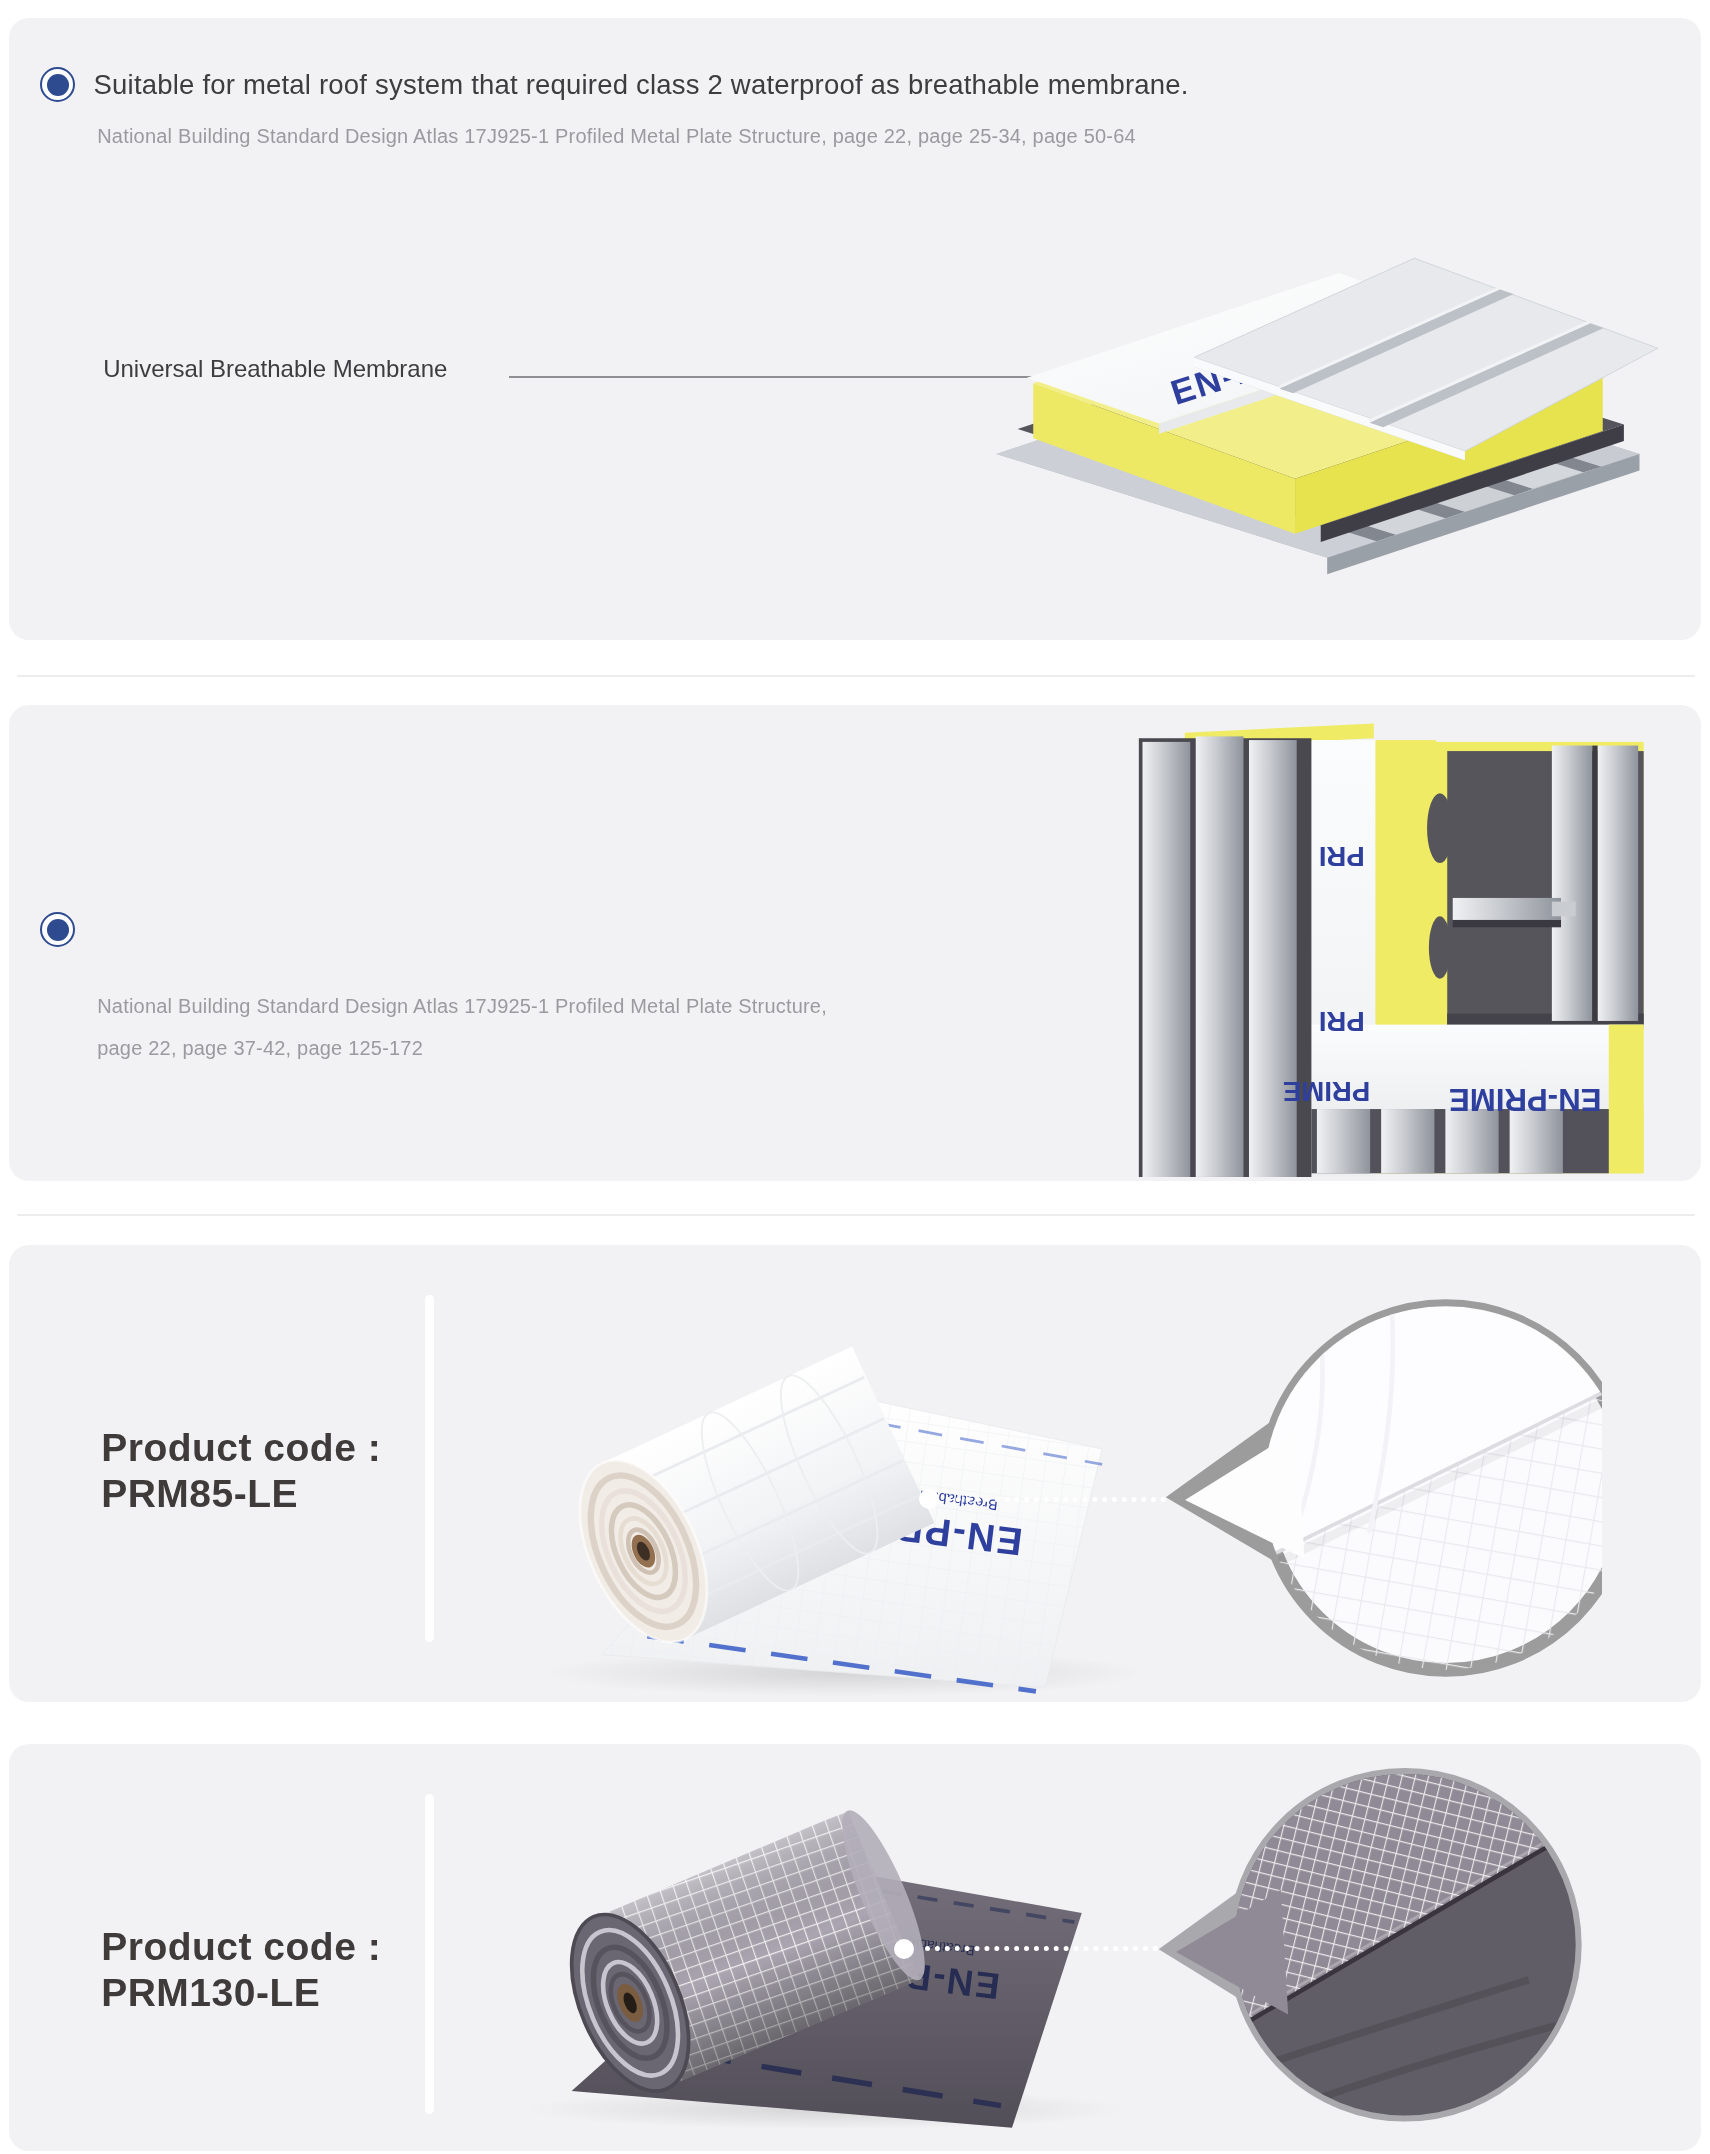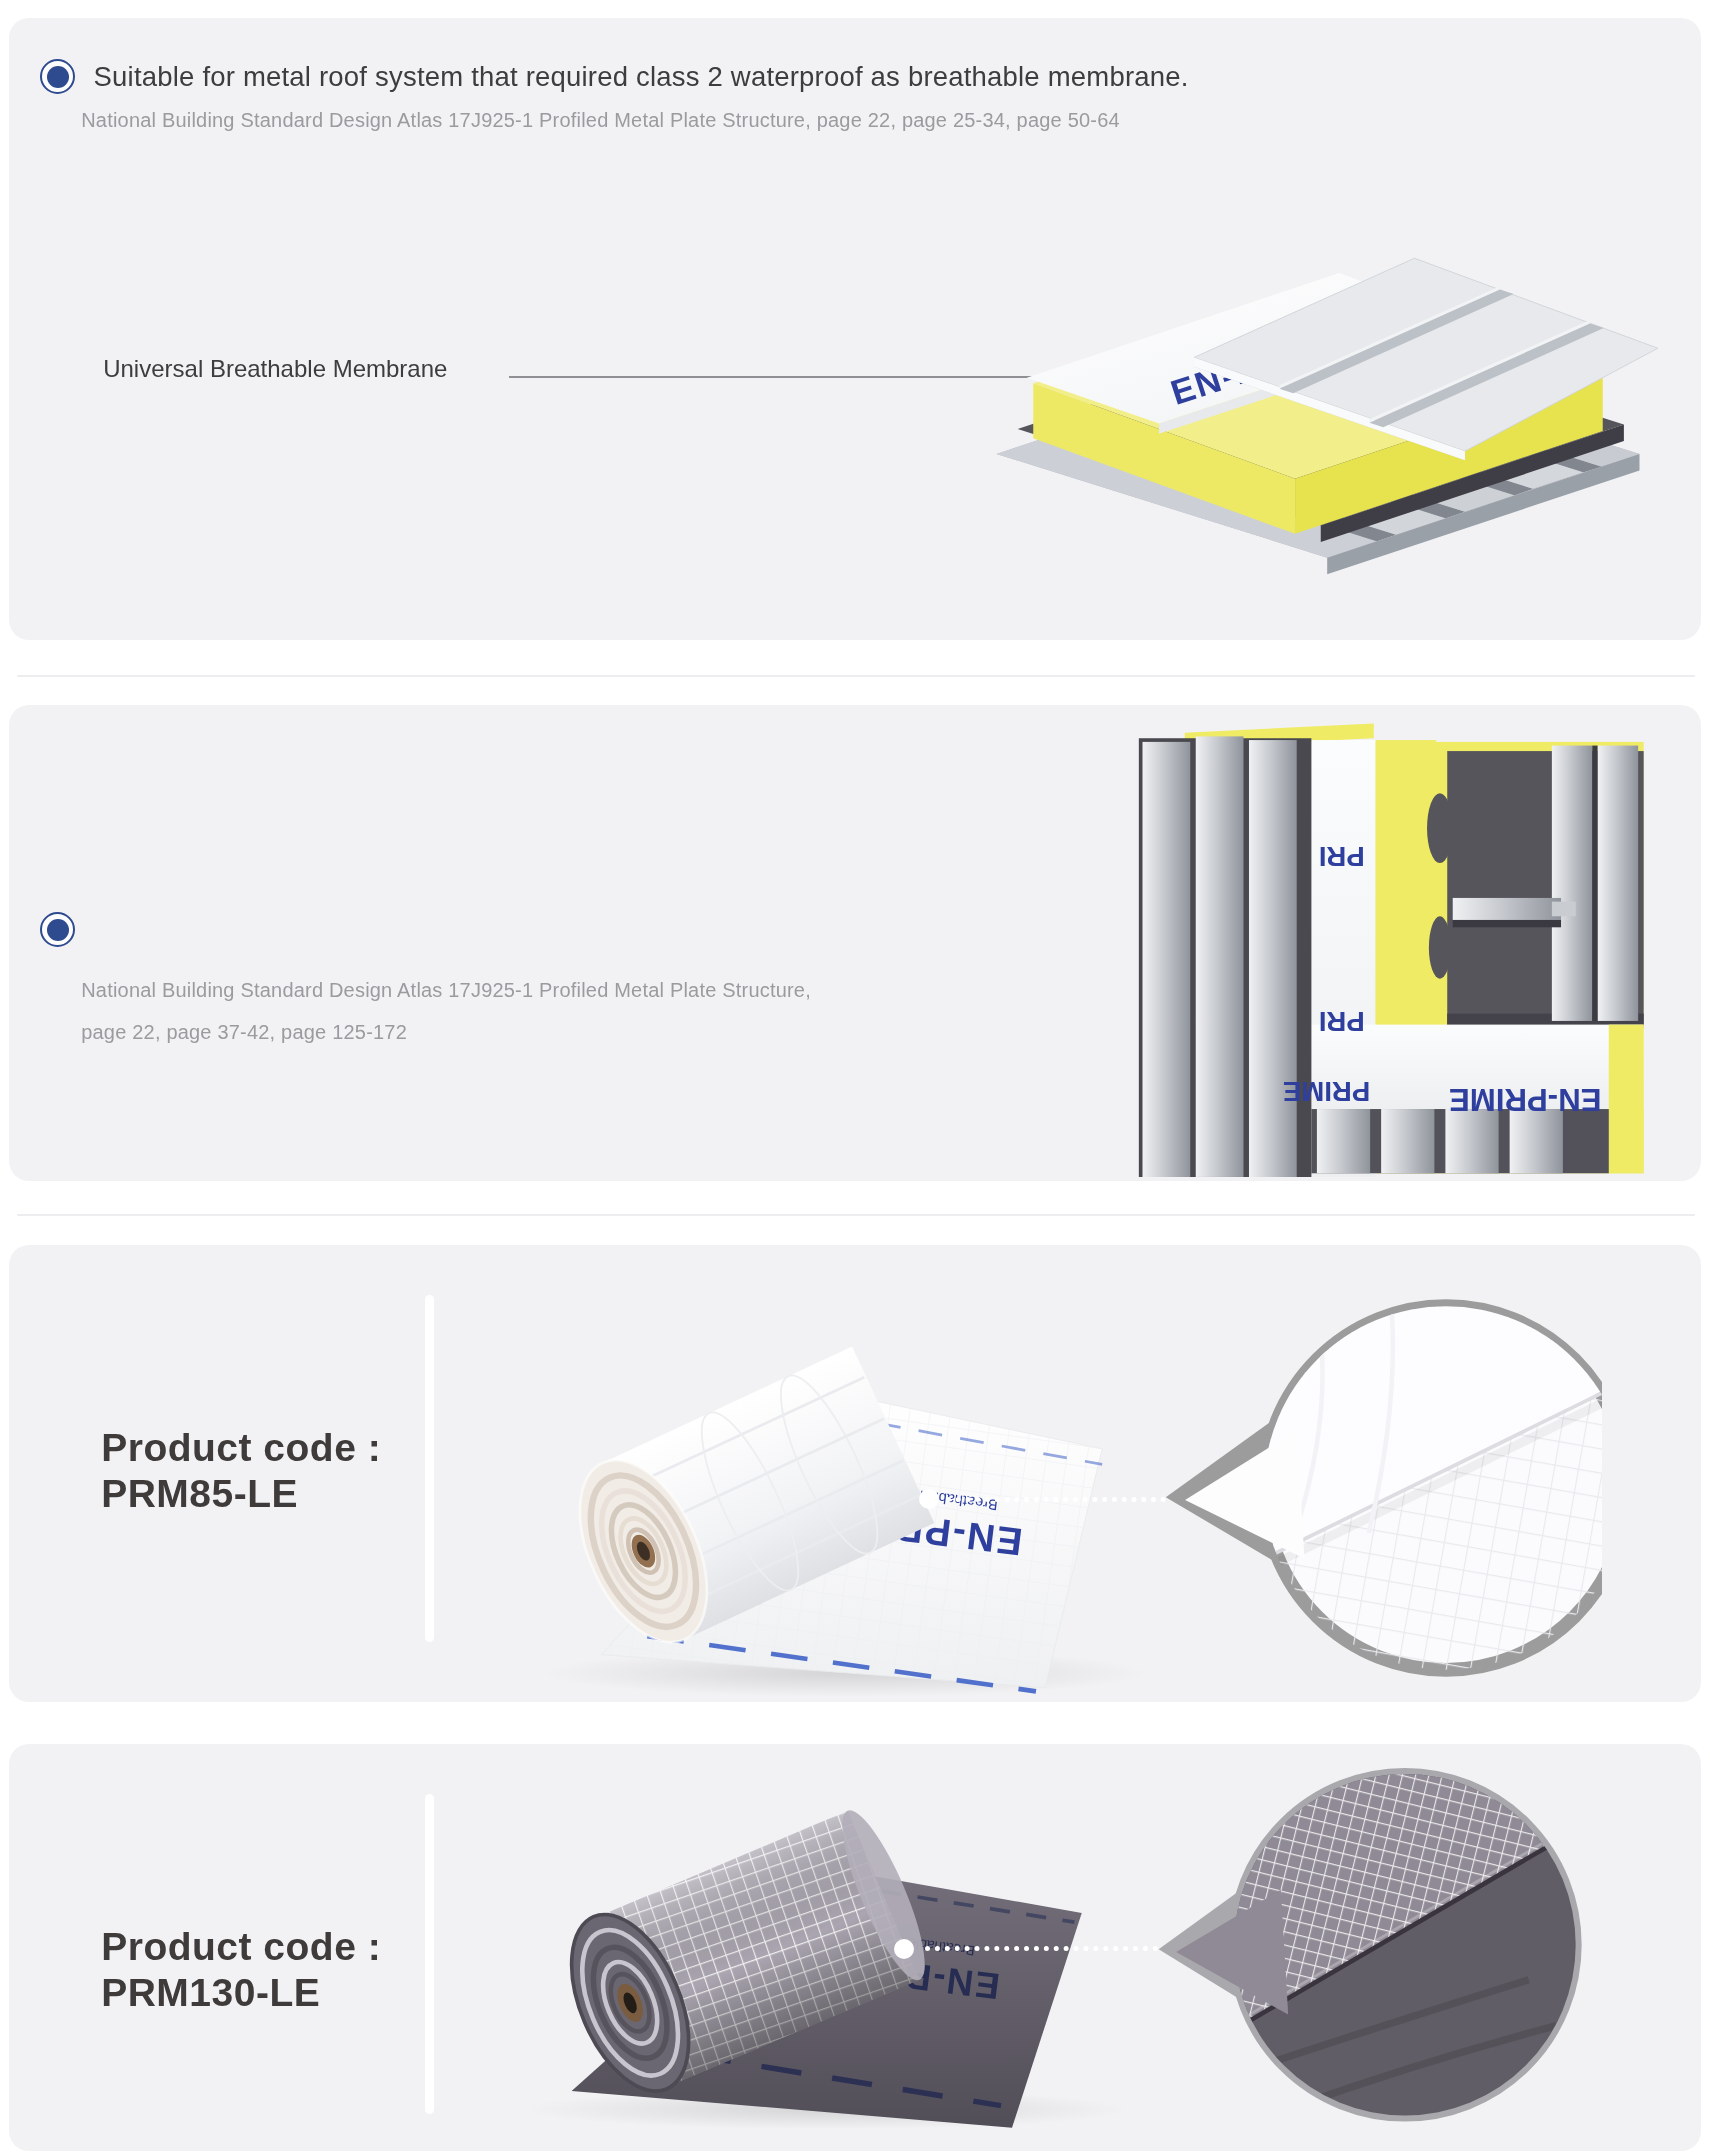--- a/index.html
+++ b/index.html
@@ -11,40 +11,40 @@
   #card-p1{top:1245px;height:457px;}
   #card-p2{top:1744px;height:407px;}
   .hr{position:absolute;left:16.5px;width:1678px;height:1.8px;background:#ededf0;border-radius:0.9px;}
   #hr1{top:675px;}
   #hr2{top:1214px;}
 
   .bullet-row{position:absolute;display:flex;align-items:center;gap:18.4px;}
   .bullet{width:31px;height:31px;border:2.8px solid #2e4b8f;border-radius:50%;background:#fdfdfe;display:flex;align-items:center;justify-content:center;flex:0 0 auto;}
   .bullet-dot{width:22px;height:22px;border-radius:50%;background:#2e4b8f;}
   .h-main{font-size:27.5px;font-weight:400;color:#3d3d40;letter-spacing:0.2px;margin:0;}
-  .ref{position:absolute;font-size:20px;color:#9b9b9f;letter-spacing:0.2px;line-height:42px;margin:0;}
+  .ref{position:absolute;font-size:20px;color:#9b9b9f;letter-spacing:0.2px;line-height:42px;margin:16px;}
 
   .callout-label{position:absolute;font-size:24px;color:#3d3d40;}
   .callout-line{position:absolute;height:1.8px;background:#8f8f94;}
 
   .pcode{position:absolute;font-size:39px;font-weight:bold;color:#3f3b3b;line-height:46px;letter-spacing:0.5px;}
   .vdivider{position:absolute;width:9.2px;border-radius:4.6px;background:#ffffff;}
 
   .leader-dot{position:absolute;width:20px;height:20px;border-radius:50%;background:#ffffff;}
   .leader-line{position:absolute;height:0;border-top:5.5px dotted #ffffff;}
 
   svg{position:absolute;display:block;}
 </style>
 </head>
 <body>
 
 <div class="page">
 
   <section class="card" id="card-roof">
-    <div class="bullet-row" style="left:31px;top:41px;">
+    <div class="bullet-row" style="left:31px;top:49px;">
       <span class="bullet">
           <span class="bullet-dot"></span>
         </span>
       <h2 class="h-main">Suitable for metal roof system that required class 2 waterproof as breathable membrane.</h2>
     </div>
     <p class="ref" style="left:72px;top:81px;">National Building Standard Design Atlas 17J925-1 Profiled Metal Plate Structure, page 22, page 25-34, page 50-64</p>
 
     <span class="callout-label" style="left:94px;top:337px;">Universal Breathable Membrane</span>
     <div class="callout-line" style="left:500px;top:358px;width:551px;"></div>
 

